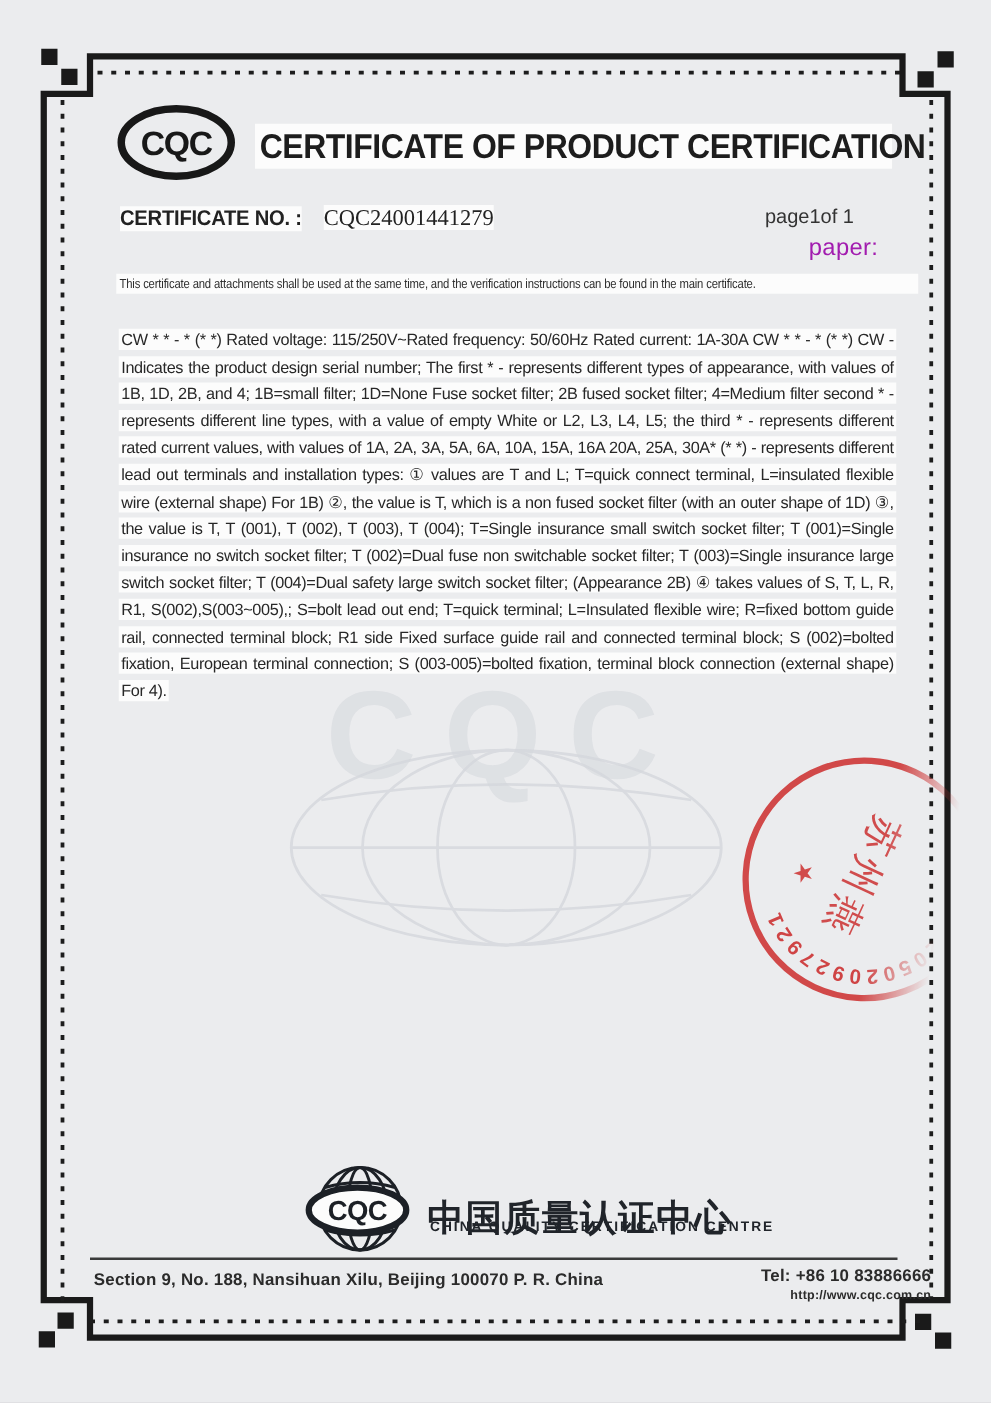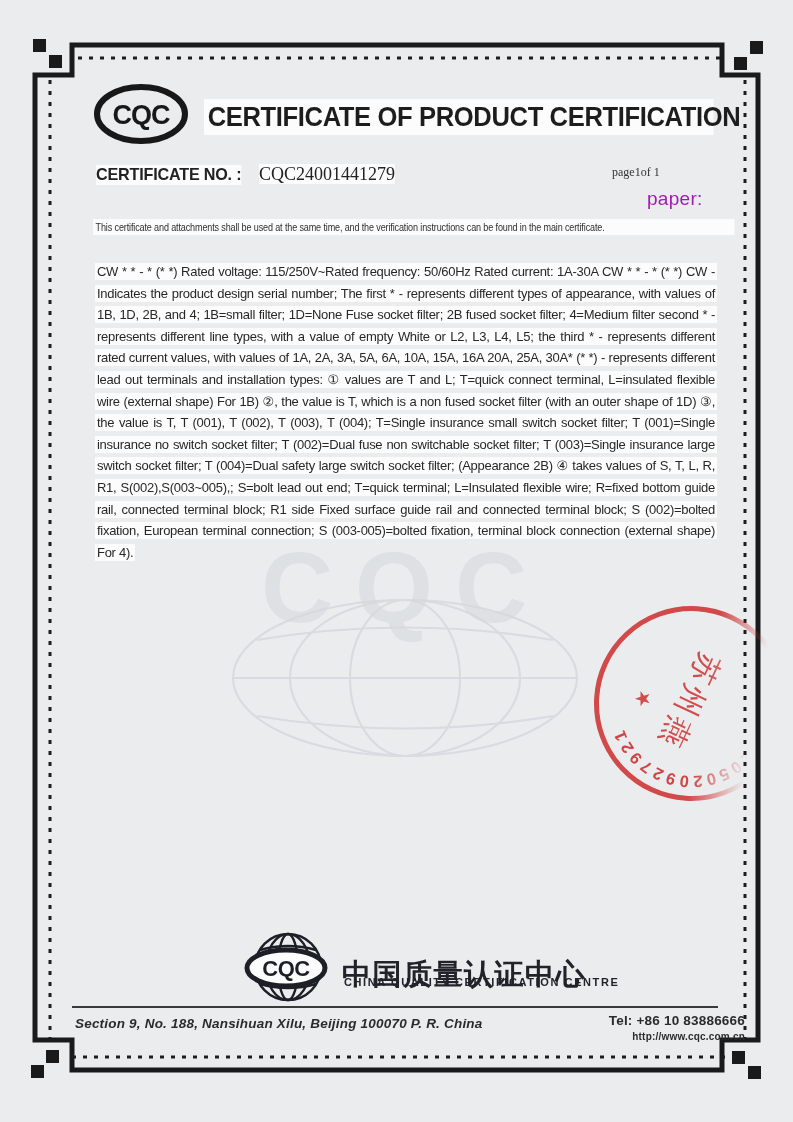--- a/index.html
+++ b/index.html
@@ -26,21 +26,21 @@
   .cert-label{
     font-size:17px;font-weight:700;color:#222;
     display:inline-block;transform:scaleX(.95);transform-origin:left bottom;
     letter-spacing:-0.2px;
   }
   .cert-number{
     font-family:"Liberation Serif",serif;font-size:18px;color:#222;
     margin-left:10px;
   }
   .page-indicator{
-    left:612px;top:165px;font-family:Liberation Serif, serif;font-size:12px;color:#333;
+    left:612px;top:165px;font-family:Liberation Sans, sans-serif;font-size:16px;color:#333;
   }
   .paper-label{left:609px;top:188px;font-size:19px;color:#a21caf;letter-spacing:.3px;margin-left:38px;}
   .notice{
     left:93px;top:219px;width:740px;font-size:10.5px;letter-spacing:-0.15px;color:#2e2e2e;
     transform:scaleX(.86);transform-origin:left top;white-space:nowrap;padding:2px 3px;
   }
 
   
   .body-text{
     left:95px;top:261px;width:622px;
@@ -71,21 +71,21 @@
   }
   .org-en{
     left:344px;top:976px;font-size:11px;font-weight:700;color:#20242a;
     letter-spacing:1.6px;white-space:nowrap;
   }
 
   
   .footer-rule{left:72px;top:1006px;width:646px;height:2px;background:#3a3a3a;}
   .footer-left{left:75px;top:1013px;font-weight:700;color:#2b2b2b;}
   .footer-left .l1{font-size:13.5px;letter-spacing:.2px;}
-  .footer-left .l2{font-size:13.5px;letter-spacing:.2px;margin-top:3px;font-style:italic;}
+  .footer-left .l2{font-size:13.5px;letter-spacing:.2px;margin-top:3px;}
   .footer-right{left:455px;top:1013px;width:290px;text-align:right;font-weight:700;color:#2b2b2b;}
   .footer-right .l1{font-size:13.5px;letter-spacing:.2px;}
   .footer-right .l2{font-size:10px;letter-spacing:.2px;margin-top:3px;}
 </style>
 </head>
 <body>
 
 <div class="page">
 
   <svg class="frame-svg" width="793" height="1122" viewBox="0 0 793 1122">

